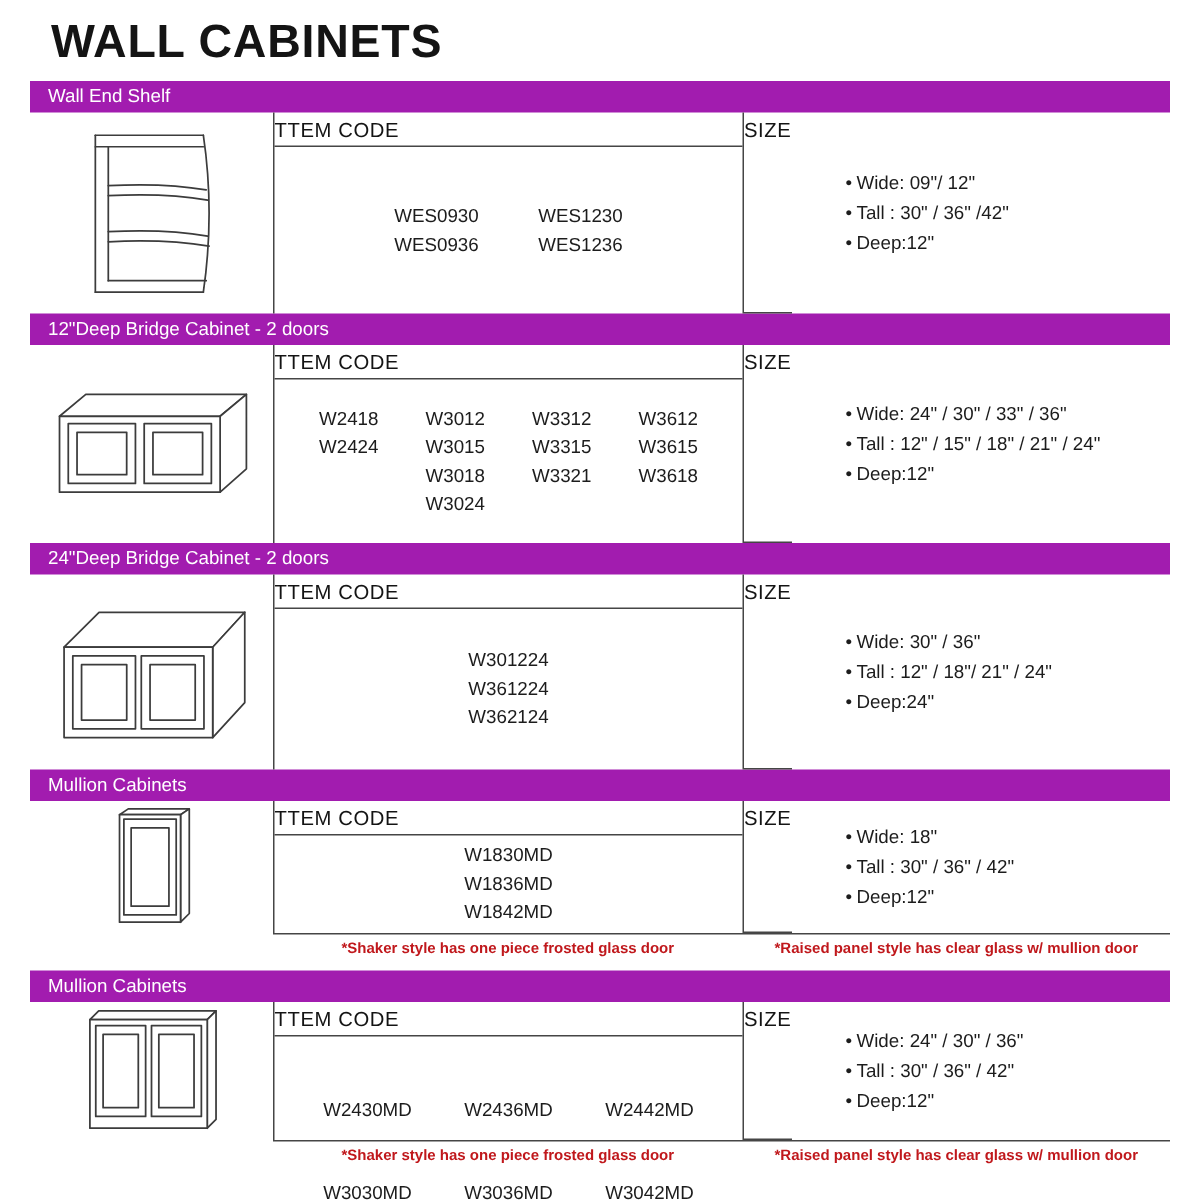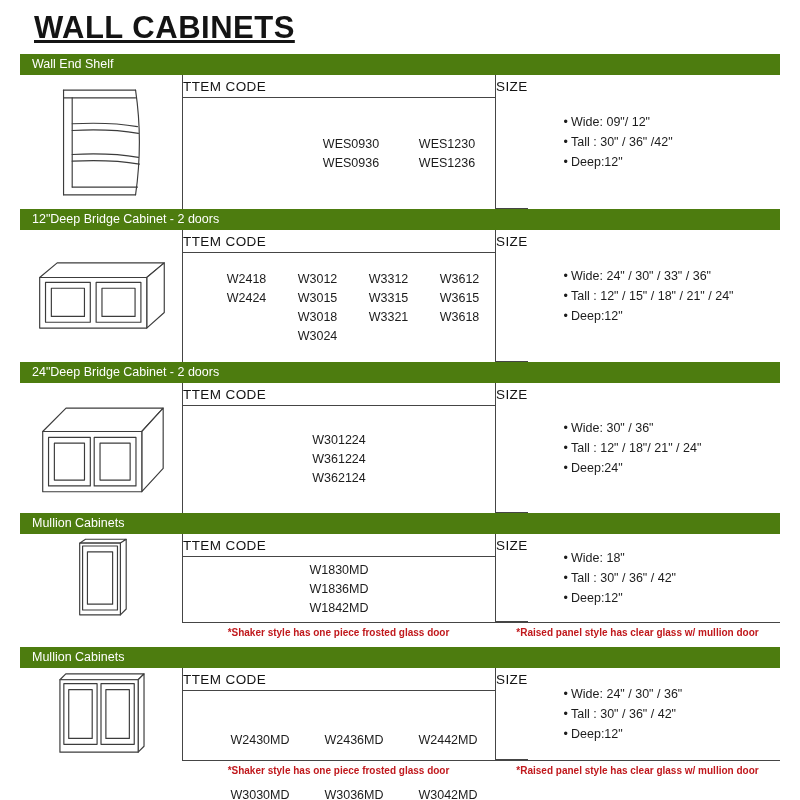--- a/index.html
+++ b/index.html
@@ -1,29 +1,29 @@
 <!DOCTYPE html>
 <html><head>
 <meta charset="utf-8">
 <style>
   html,body{margin:0;padding:0;}
   body{width:800px;height:800px;background:#fff;overflow:hidden;
        font-family:"Liberation Sans",sans-serif;color:#141414;}
   .page{padding:2px 20px 0;}
-  .title{font-size:31px;font-weight:bold;letter-spacing:.5px;margin:8px 0 8px 14px;text-decoration:underline;}
-  .bar{background:#4d7c0f;color:#fff;font-size:12.5px;padding:3px 12px 4px;}
+  .title{font-size:31px;font-weight:bold;letter-spacing:.5px;margin:8px 0 8px 14px;}
+  .bar{background:#a21caf;color:#fff;font-size:12.5px;padding:3px 12px 4px;}
   .content{display:flex;align-items:stretch;}
   .illus{width:162px;display:flex;align-items:center;justify-content:center;}
   .codecol{width:312px;border-left:1.5px solid #454545;border-right:1.5px solid #454545;
            display:flex;flex-direction:column;}
   .sizecol{flex:1;display:flex;flex-direction:row;}
   .colhead{text-align:left;font-size:13.5px;letter-spacing:.4px;padding:4px 0 3px;
            border-bottom:1.5px solid #454545;}
   .codebody{flex:1;display:flex;flex-direction:column;justify-content:center;padding:4px 0;}
-  .coderow{display:flex;justify-content:flex-end;font-size:12.5px;line-height:19px;color:#1c1c1c;}
+  .coderow{display:flex;justify-content:center;font-size:12.5px;line-height:19px;color:#1c1c1c;}
   .cell{text-align:center;white-space:nowrap;}
   .cells2 .cell{width:96px;}
   .cells3 .cell{width:94px;margin-top:36px;}
   .cells4 .cell{width:71px;}
   .cells1 .cell{width:100%;}
   .sizebody{flex:1;display:flex;flex-direction:column;justify-content:center;padding-left:36px;}
   .sizeline{font-size:12.5px;line-height:20px;color:#1c1c1c;}
   .sizeline::before{content:"•";margin-right:3px;}
   .footrow{display:flex;margin-left:162px;border-top:1.5px solid #454545;color:#c0181c;
            font-weight:bold;font-size:10px;padding:4px 0 3px;}

